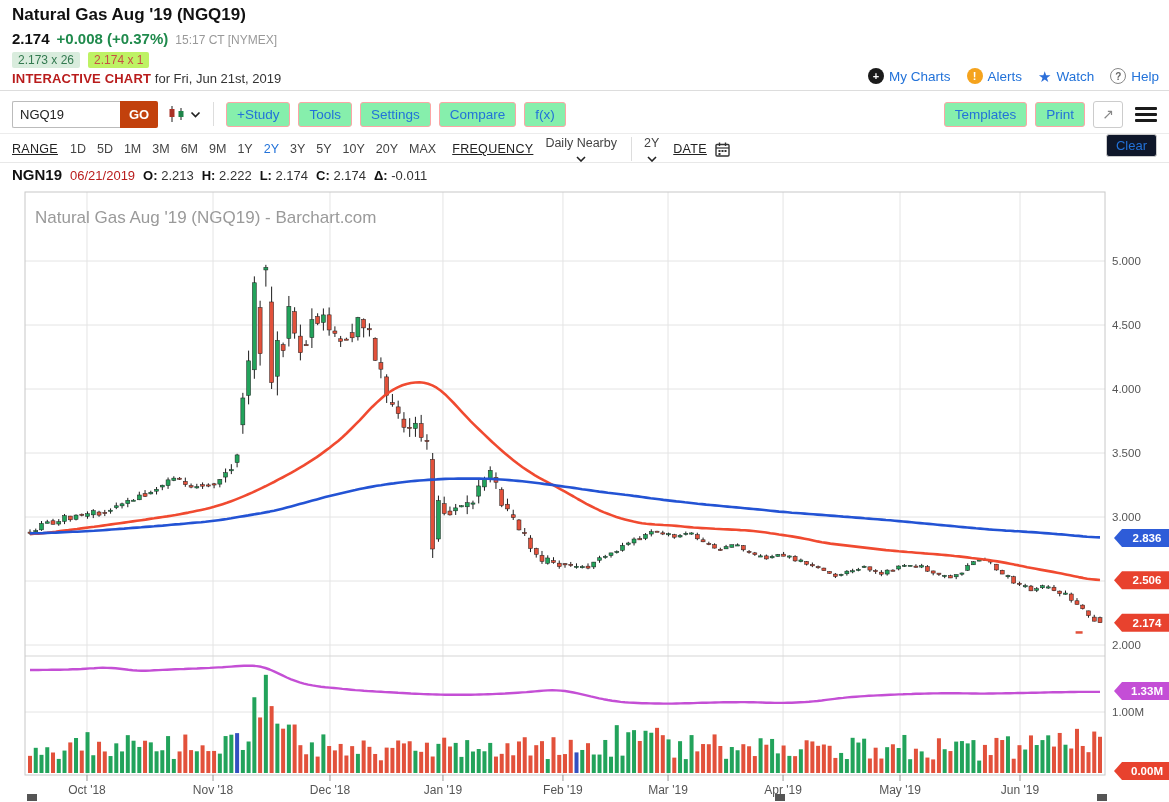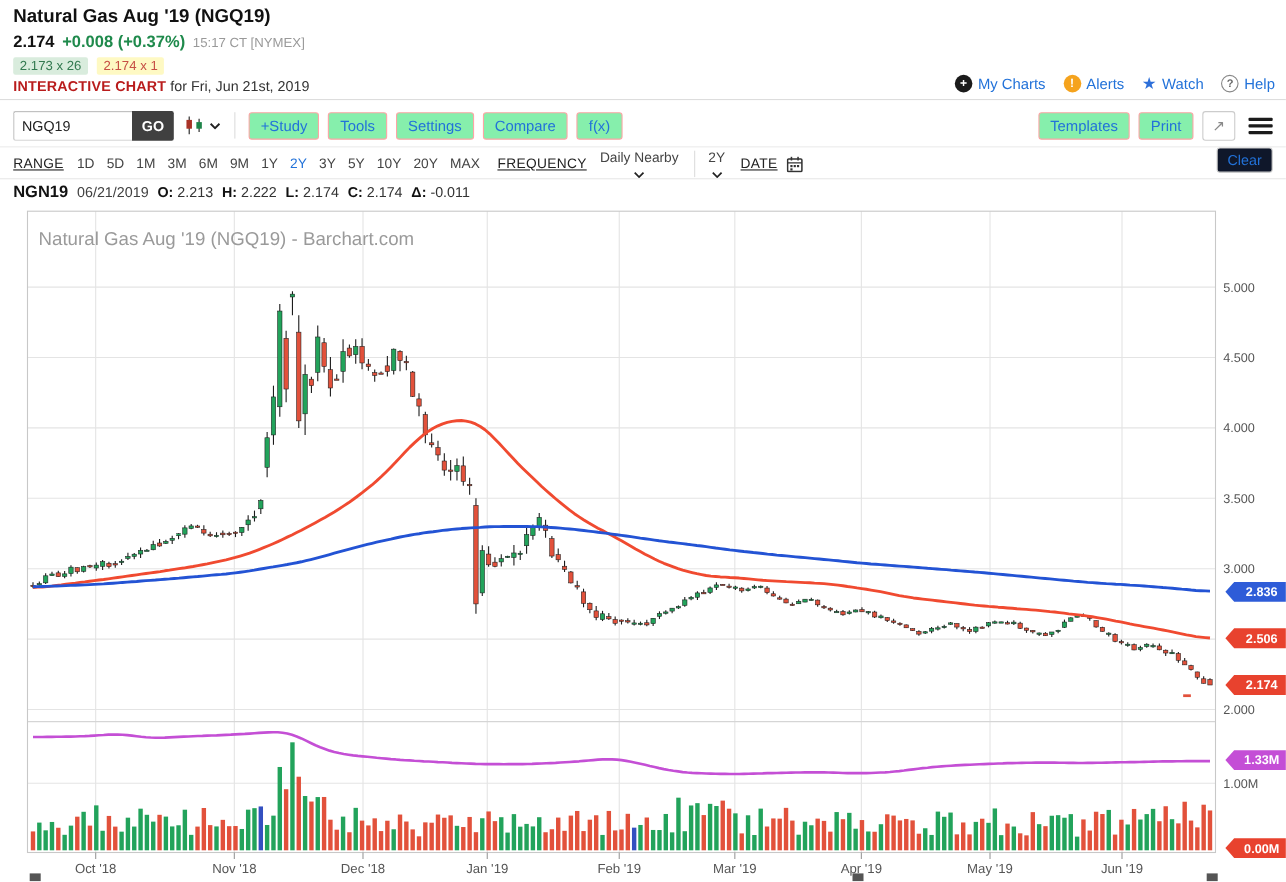--- a/index.html
+++ b/index.html
@@ -12,39 +12,39 @@
 
   
   #page-title { left:12px; top:5px; font-size:17px; font-weight:700; color:#111; }
   #price-row { left:12px; top:30px; display:flex; align-items:baseline; gap:7px; }
   #last-price { font-size:15px; font-weight:700; color:#111; }
   #price-change { font-size:15px; font-weight:700; color:#1f8a4c; }
   #quote-time { font-size:12px; color:#999; }
   #chip-row { left:12px; top:52px; display:flex; gap:8px; }
   .chip { font-size:12px; padding:1px 6px; border-radius:2px; }
   .chip.bid { background:#d9ecdd; color:#337a50; }
-  .chip.ask { background:#fef9c3; color:#c64f45; }
+  .chip.ask { background:#bef264; color:#c64f45; }
   #interactive-row { left:12px; top:71px; font-size:13px; color:#333; }
   #interactive-row b { color:#b91c1c; letter-spacing:.2px; }
   #header-links { right:10px; top:68px; display:flex; gap:16px; align-items:center; }
   .hlink { display:flex; align-items:center; gap:5px; font-size:13.5px; color:#2272d9; cursor:pointer; }
   .cicon { width:16px; height:16px; border-radius:50%; display:flex; align-items:center; justify-content:center;
            font-size:11px; font-weight:700; color:#fff; }
   .cicon.plus { background:#1b1b1b; }
   .cicon.bang { background:#f5a31d; }
   .cicon.quest { background:#fff; border:1.5px solid #888; color:#666; font-size:10px; }
   .staricon { color:#2d6fd9; font-size:15px; line-height:1; }
   .hr { left:0; right:0; height:1px; background:#ddd; }
 
   
   #toolbar { left:12px; right:12px; top:99px; height:30px; display:flex; align-items:center; }
   #symbol-box { display:flex; height:27px; }
   #symbol-input { width:108px; height:27px; border:1px solid #bbb; border-right:none; padding:0 7px;
                   font-size:13px; font-family:inherit; color:#222; outline:none; border-radius:2px 0 0 2px; }
-  #go-btn { width:38px; height:27px; background:#404040; color:#fff; font-weight:700; font-size:13px;
+  #go-btn { width:38px; height:27px; background:#c2410c; color:#fff; font-weight:700; font-size:13px;
             border:none; border-radius:0 2px 2px 0; cursor:pointer; }
   #charttype-btn { display:flex; align-items:center; gap:4px; margin:0 12px 0 10px; cursor:pointer; }
   .vdiv { width:1px; height:24px; background:#ddd; margin-right:12px; }
   .tb-btn { border:1px solid #fca5a5; background:#86efac; color:#2272d9; font-size:13.5px; font-family:inherit;
             padding:4px 10px; border-radius:3px; margin-right:8px; cursor:pointer; }
   #toolbar-right { margin-left:auto; display:flex; align-items:center; }
   #expand-btn { border:1px solid #ccc; background:#fff; border-radius:3px; width:30px; height:27px;
                 color:#888; font-size:14px; cursor:pointer; }
   #menu-btn { width:22px; margin-left:12px; cursor:pointer; background:none; border:none; padding:0; }
   #menu-btn .bar { height:3px; background:#1b1b1b; margin:3px 0; border-radius:1px; }
@@ -54,21 +54,21 @@
   .rb-label { text-decoration:underline; color:#222; margin-right:12px; letter-spacing:.3px; cursor:pointer; }
   .rb-item { margin-right:11px; cursor:pointer; color:#444; }
   .rb-item.active { color:#2272d9; }
   .rb-dd { display:flex; align-items:center; gap:6px; cursor:pointer; margin-right:14px;flex-direction:column; }
   #clear-btn { position:absolute; right:0; top:-3px; border:1px solid #ccc; background:#0f172a; color:#2272d9;
                font-size:13px; font-family:inherit; padding:3px 9px; border-radius:3px; cursor:pointer; }
 
   
   #quoteline { left:12px; top:166px; display:flex; align-items:baseline; gap:8px; font-size:13px; color:#333; }
   #quoteline .sym { font-size:15px; font-weight:700; color:#111; }
-  #quoteline .dt { color:#404040; }
+  #quoteline .dt { color:#b91c1c; }
   #quoteline b { color:#111; }
 
   #chart-svg { left:0; top:190px; }
   svg text { font-family:"Liberation Sans", sans-serif; }
 </style>
 </head>
 <body>
 
 <div class="abs" id="page-title">Natural Gas Aug '19 (NGQ19)</div>
 

